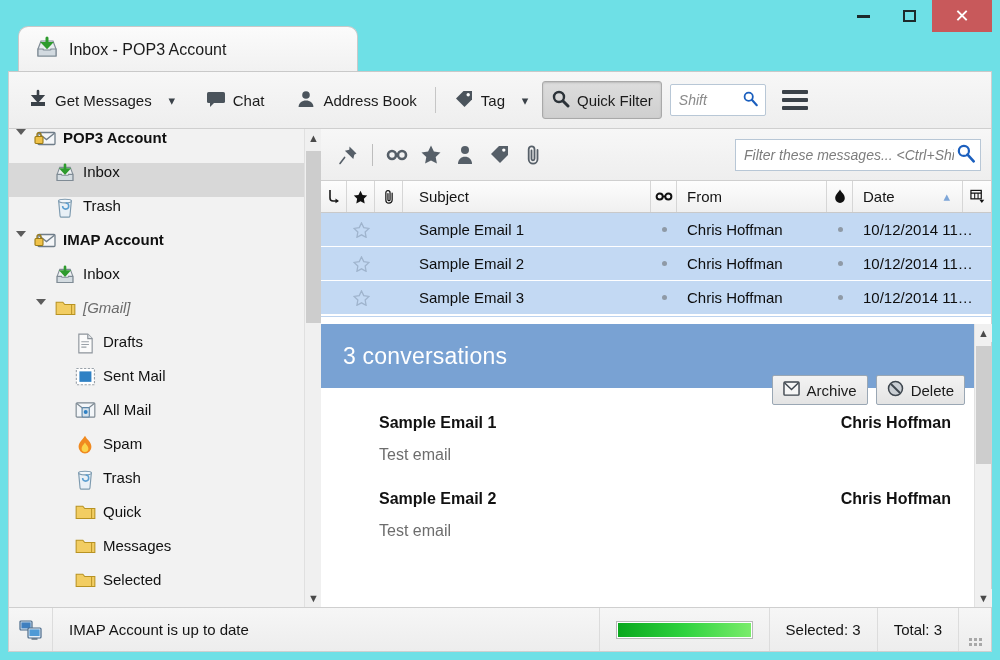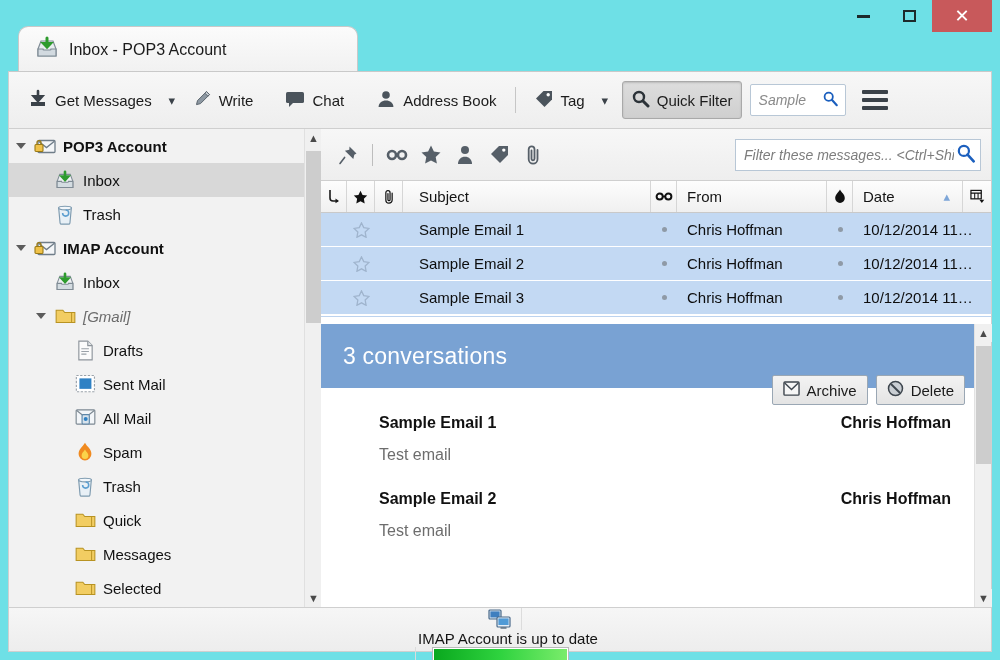--- a/index.html
+++ b/index.html
@@ -86,21 +86,21 @@
   #hamburger { margin-left: 12px; display: flex; flex-direction: column; gap: 4px; padding: 4px; }
   #hamburger span { display: block; width: 26px; height: 4px; background: #3b4249; border-radius: 1px; }
 
   
   #folderpane {
     position: absolute; left: 0; top: 57px; width: 312px; height: 478px;
     background: #f2f2f2; border-right: 1px solid #cfcfcf;
     overflow: hidden;
   }
   .folder-row {
-    height: 34px; display: flex; align-items: center; gap: 7px;
+    height: 34px; display: flex; align-items: flex-start; gap: 7px;
     font-size: 15px; color: #111111; padding-right: 6px; white-space: nowrap;
   }
   .folder-row.account { font-weight: bold; }
   .folder-row.selected { background: #d8d8d8; }
   .folder-row.dim { color: #6c6c6c; font-style: italic; }
   .twisty {
     width: 12px; display: flex; align-items: center; justify-content: center;
     flex: 0 0 12px;
   }
   .twisty i {
@@ -211,21 +211,21 @@
   
   #pv-scroll {
     position: absolute; left: 653px; top: 195px; width: 17px; height: 283px;
     background: #f0f0f0; border-left: 1px solid #e2e2e2;
   }
 
   
   #statusbar {
     position: absolute; left: 0; top: 535px; width: 982px; height: 44px;
     background: linear-gradient(#f6f6f6,#ededed); border-top: 1px solid #cfcfcf;
-    display: flex; align-items: center; font-size: 15px; color: #141414; flex-direction: column;
+    display: flex; align-items: center; font-size: 15px; color: #141414;
   }
   #status-icon { width: 44px; display: flex; align-items: center; justify-content: center; border-right: 1px solid #dcdcdc; height: 100%; }
   #status-text { padding-left: 16px; flex: 1; }
   .status-cell { height: 100%; display: flex; align-items: center; justify-content: center; border-left: 1px solid #dcdcdc; padding: 0 16px; }
   #progress-cell { width: 170px; }
   #progress-track { width: 140px; height: 18px; background: #ffffff; border: 1px solid #b9b9b9; padding: 1px; }
   #progress-fill { height: 100%; background: linear-gradient(90deg,#0aa81e,#2fd33f,#7aec6b); }
   #grip { width: 26px; display: flex; align-items: flex-end; justify-content: center; padding-bottom: 5px; }
   #grip .g { display: grid; grid-template-columns: repeat(3,3px); gap: 2px; }
   #grip .g i { width: 3px; height: 3px; background: #a8a8a8; display: block; }
@@ -272,29 +272,20 @@
             <path d="M10 2 v7 M10 12 l-4.2-4.6 h8.4 Z" stroke="#3b4249" stroke-width="2.6" fill="#3b4249" stroke-linecap="round"></path>
             <path d="M3 13 h14 v4 H3 Z" fill="#3b4249"></path>
           </svg>
         </span>
         <span>Get Messages</span>
       </div>
       <div class="tb-caret">
         <span style="font-size:13px;color:#3b4249">▾</span>
       </div>
 
-      <div class="tb-btn">
-        <span>
-          <svg width="20" height="20" viewBox="0 0 20 20">
-            <path d="M14.5 2.6 l3 3 -9 9 -4 1 1-4 Z" fill="#8d98a2" stroke="#5a646d" stroke-width="1"></path>
-            <path d="M14.5 2.6 l3 3 -1.6 1.6 -3-3 Z" fill="#c9d0d6" stroke="#5a646d" stroke-width="1"></path>
-          </svg>
-        </span>
-        <span>Write</span>
-      </div>
 
       <div class="tb-btn" style="margin-left:14px">
         <span>
           <svg width="20" height="18" viewBox="0 0 20 18">
             <rect x="1" y="2" width="18" height="11" rx="1.6" fill="#4b545c"></rect>
             <path d="M4 13 l0 4 4-4 Z" fill="#4b545c"></path>
           </svg>
         </span>
         <span>Chat</span>
       </div>
@@ -328,21 +319,21 @@
         <span>
           <svg width="19" height="19" viewBox="0 0 19 19">
             <circle cx="8" cy="8" r="5" fill="none" stroke="#2b3238" stroke-width="2.4"></circle>
             <path d="M12 12 L17 17" stroke="#2b3238" stroke-width="3" stroke-linecap="round"></path>
           </svg>
         </span>
         <span>Quick Filter</span>
       </div>
 
       <div id="search-box">
-        <span id="search-placeholder">Sample</span>
+        <span id="search-placeholder">Shift</span>
         <span>
           <svg width="17" height="17" viewBox="0 0 19 19">
             <circle cx="7.5" cy="7.5" r="4.6" fill="none" stroke="#1b5fbe" stroke-width="2"></circle>
             <path d="M11 11 L16.5 17" stroke="#1b5fbe" stroke-width="2.4" stroke-linecap="round"></path>
           </svg>
         </span>
       </div>
 
       <div id="hamburger">
         <span></span>

